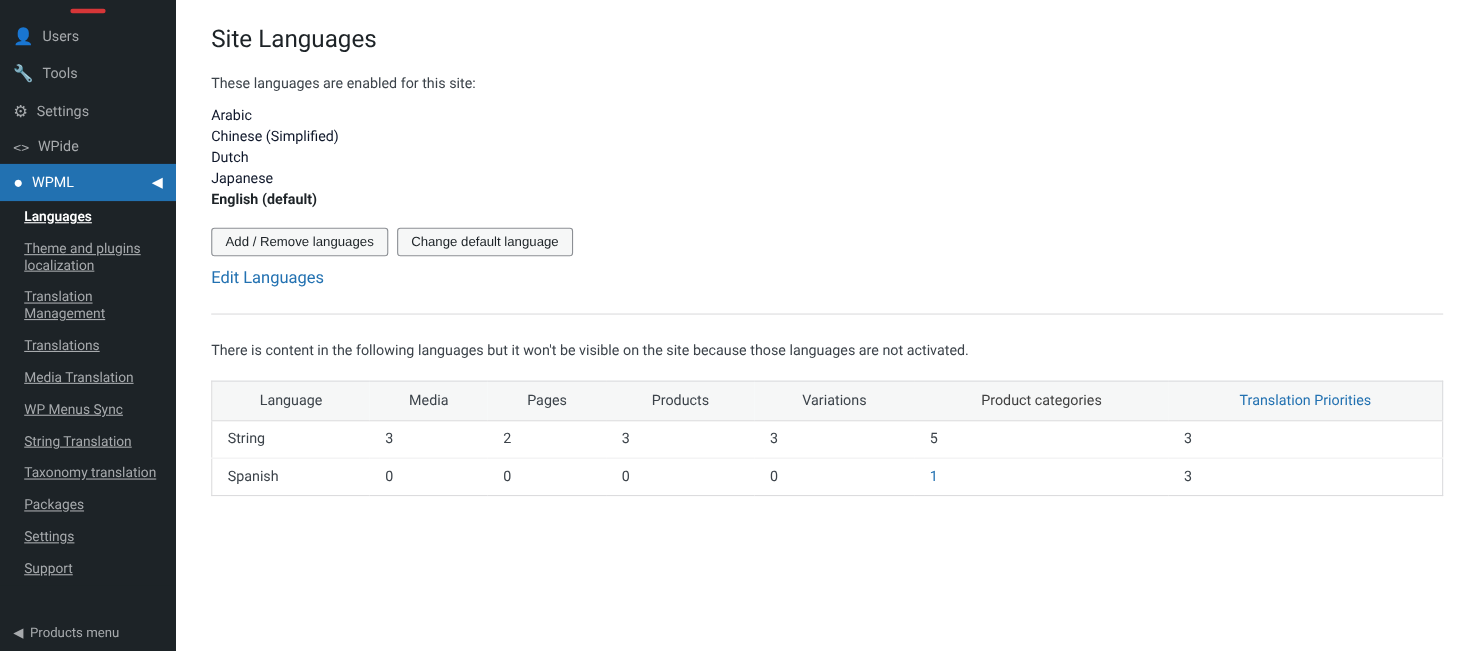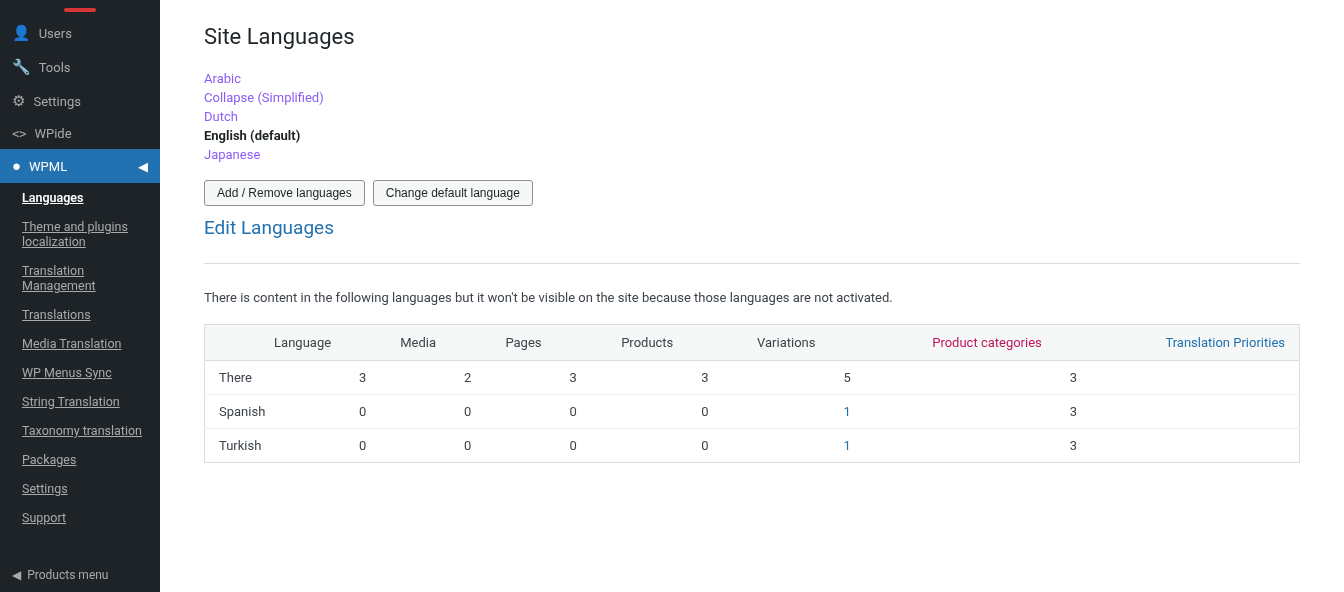--- a/index.html
+++ b/index.html
@@ -55,41 +55,41 @@
       cursor: pointer;
       gap: 6px;
       font-size: 12px;
     }
 
     
     #main {
       flex: 1;
       background: #fff;
       overflow-y: auto;
-      padding: 24px 44px;
+      padding: 24px 32px;
     }
 
     .page-title {
       font-size: 22px;
       font-weight: 400;
       color: #1d2327;
       margin-bottom: 20px;
     }
 
     .section-intro {
       font-size: 13px;
       color: #3c434a;
       margin-bottom: 12px;
     }
 
     .language-list {
       margin-bottom: 16px;
     }
     .language-list-item {
-      color: #8b5cf6;
+      color: #0f172a;
       font-size: 13px;
       padding: 2px 0;
     }
     .language-list-item.bold {
       font-weight: 700;
       color: #1d2327;
     }
 
     .btn-row {
       display: flex;
@@ -105,21 +105,21 @@
       cursor: pointer;
       border-radius: 3px;
     }
     .btn.primary {
       background: #f6f7f7;
       border-color: #8c8f94;
     }
 
     .link-edit {
       color: #2271b1;
-      font-size: 19px;
+      font-size: 15px;
       cursor: pointer;
       text-decoration: none;
     }
 
     .divider-hr {
       border: none;
       border-top: 1px solid #dcdcde;
       margin: 24px 0;
     }
 
@@ -135,27 +135,27 @@
       width: 100%;
       border-collapse: collapse;
       font-size: 13px;
       border: 1px solid #dcdcde;
       background: #fff;
     }
     .lang-table th {
       background: #f6f7f7;
       color: #3c434a;
       font-weight: 400;
-      text-align: right;
+      text-align: center;
       padding: 10px 14px;
       border-bottom: 1px solid #dcdcde;
       vertical-align: bottom;
     }
     .lang-table th.accent {
-      color: #be185d;
+      color: #404040;
     }
     .lang-table th.blue {
       color: #2271b1;
     }
     .lang-table td {
       padding: 9px 14px;
       border-bottom: 1px solid #f0f0f1;
       color: #3c434a;
       vertical-align: middle;
     }
@@ -209,27 +209,28 @@
 
   <div class="sidebar-collapse">
     <span>◀</span>
     <span>Products menu</span>
   </div>
 </div>
 
 <div id="main">
   <h1 class="page-title">Site Languages</h1>
 
+  <p class="section-intro">These languages are enabled for this site:</p>
 
   <div class="language-list">
     <div class="language-list-item">Arabic</div>
-    <div class="language-list-item">Collapse (Simplified)</div>
+    <div class="language-list-item">Chinese (Simplified)</div>
     <div class="language-list-item">Dutch</div>
+    <div class="language-list-item">Japanese</div>
     <div class="language-list-item bold">English (default)</div>
-    <div class="language-list-item">Japanese</div>
   </div>
 
   <div class="btn-row">
     <button class="btn">Add / Remove languages</button>
     <button class="btn primary">Change default language</button>
   </div>
 
   <a class="link-edit">Edit Languages</a>
 
   <hr class="divider-hr">
@@ -243,39 +244,30 @@
         <th>Media</th>
         <th>Pages</th>
         <th>Products</th>
         <th>Variations</th>
         <th class="accent">Product categories</th>
         <th class="blue">Translation Priorities</th>
       </tr>
     </thead>
     <tbody id="table-body">
     <tr>
-          <td>There</td>
+          <td>String</td>
           <td>3</td>
           <td>2</td>
           <td>3</td>
           <td>3</td>
           <td>5</td>
           <td>3</td>
         </tr>
         <tr>
           <td>Spanish</td>
-          <td>0</td>
-          <td>0</td>
-          <td>0</td>
-          <td>0</td>
-          <td class="link">1</td>
-          <td>3</td>
-        </tr>
-        <tr>
-          <td>Turkish</td>
           <td>0</td>
           <td>0</td>
           <td>0</td>
           <td>0</td>
           <td class="link">1</td>
           <td>3</td>
         </tr>
       </tbody>
   </table>
 </div>

